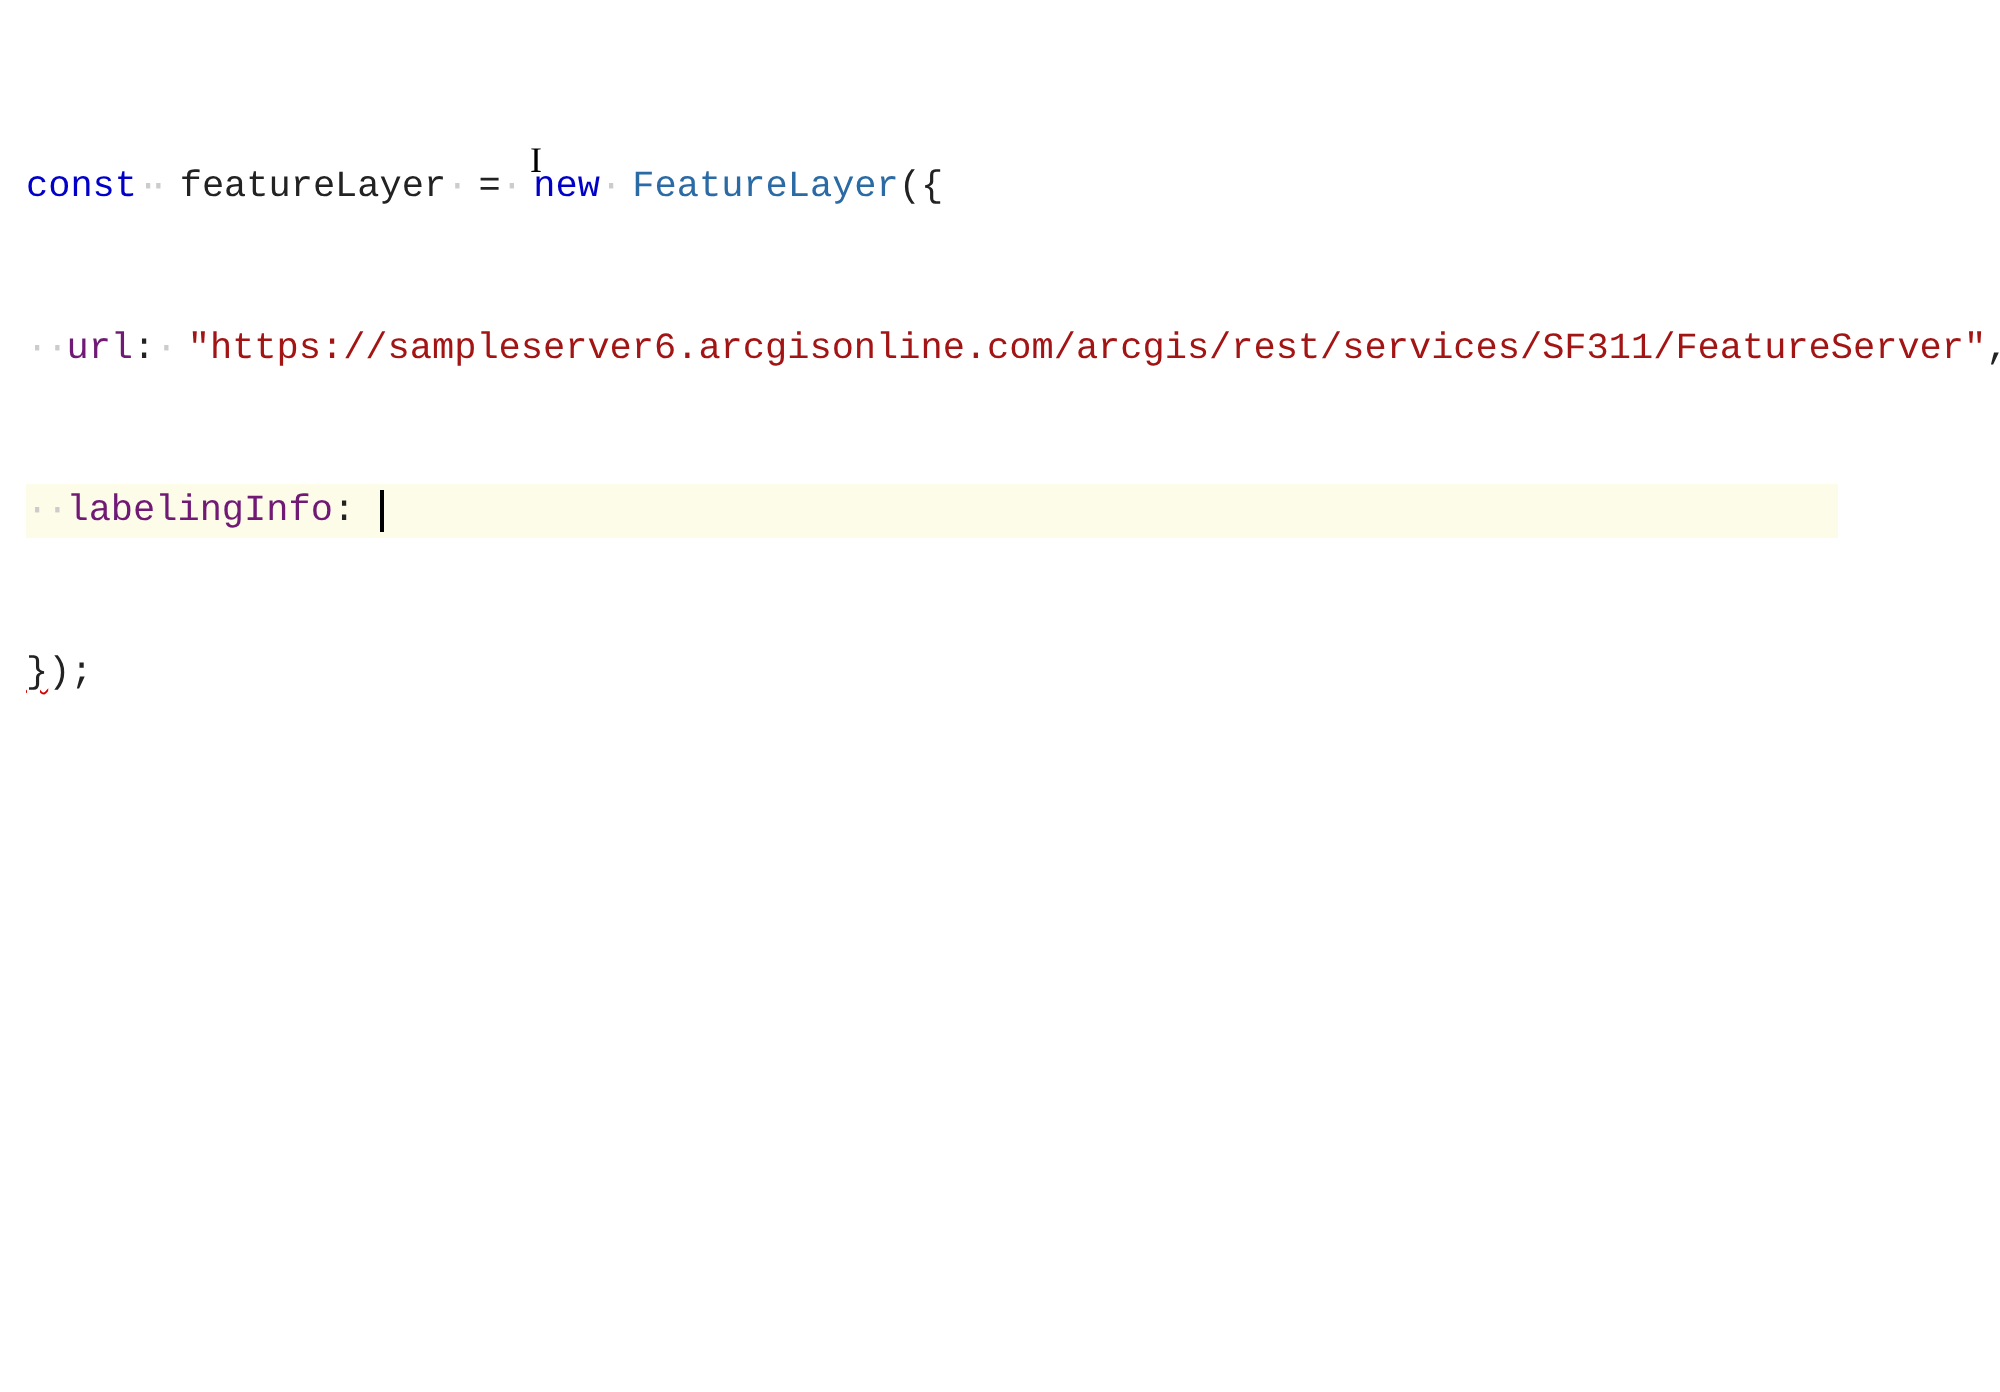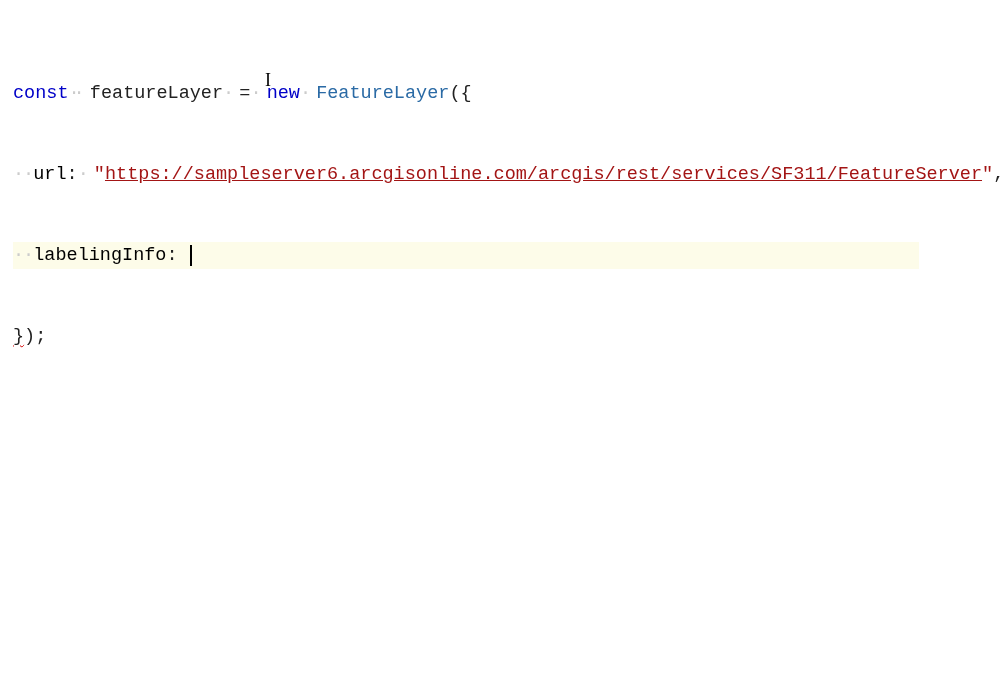--- a/index.html
+++ b/index.html
@@ -24,24 +24,24 @@
     }
     .line.highlighted {
       background: #fdfce9;
       width: 906px;
     }
     .keyword { color: #0000c8; }
     .variable { color: #222222; }
     .operator { color: #222222; }
     .class-name { color: #2a6aa5; }
     .punct { color: #222222; }
-    .prop { color: #000000; }
+    .prop { color: #701a75; }
     .string { color: #a31515; }
     .url-string { color: #a31515; }
-    .url-underline { text-decoration: underline; }
+    .url-underline { }
     .ws-dot { color: #cccccc; }
     .brace { color: #222222; }
     .error-underline {
       text-decoration: wavy underline #d40000;
       text-decoration-thickness: 1.2px;
       text-underline-offset: 2px;
     }
     .cursor {
       position: absolute;
       width: 1.6px;

